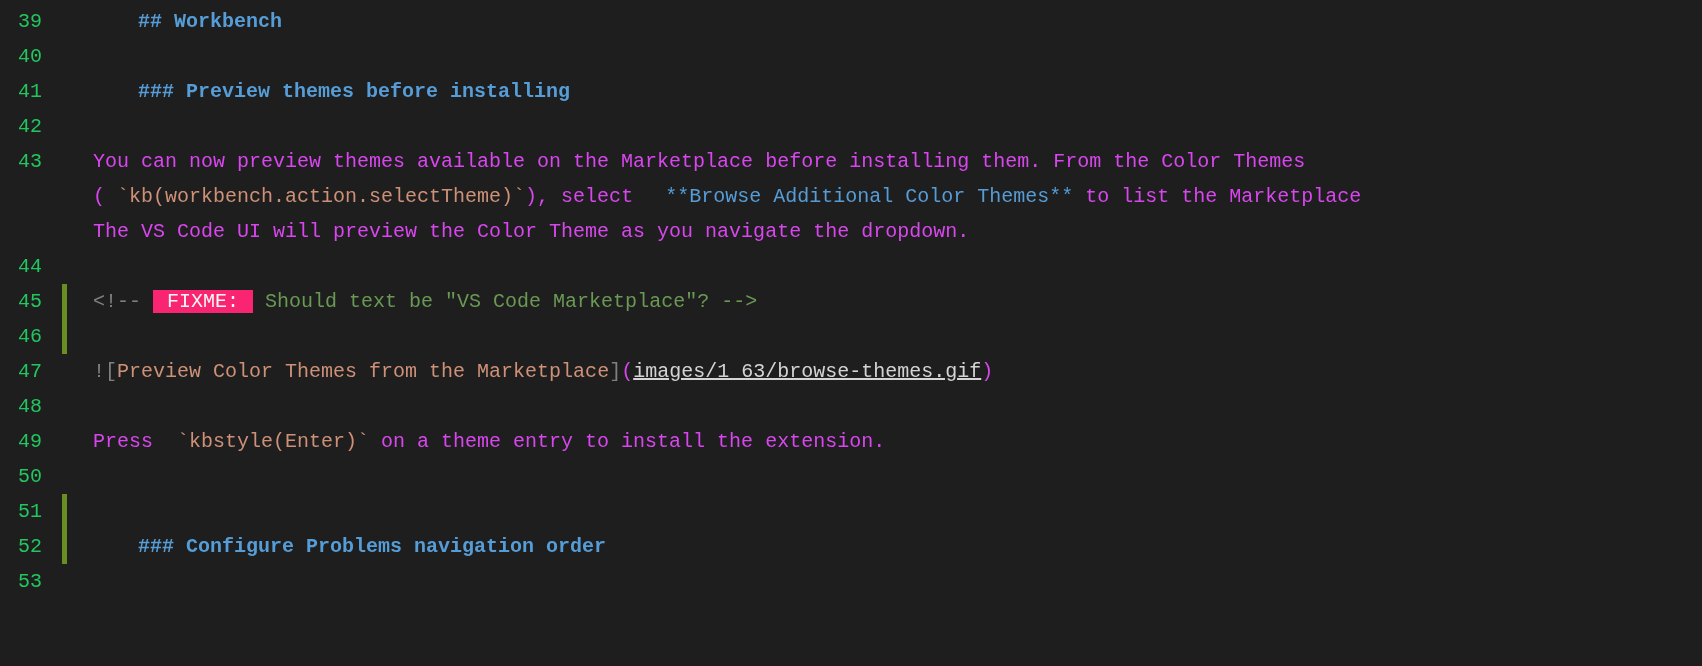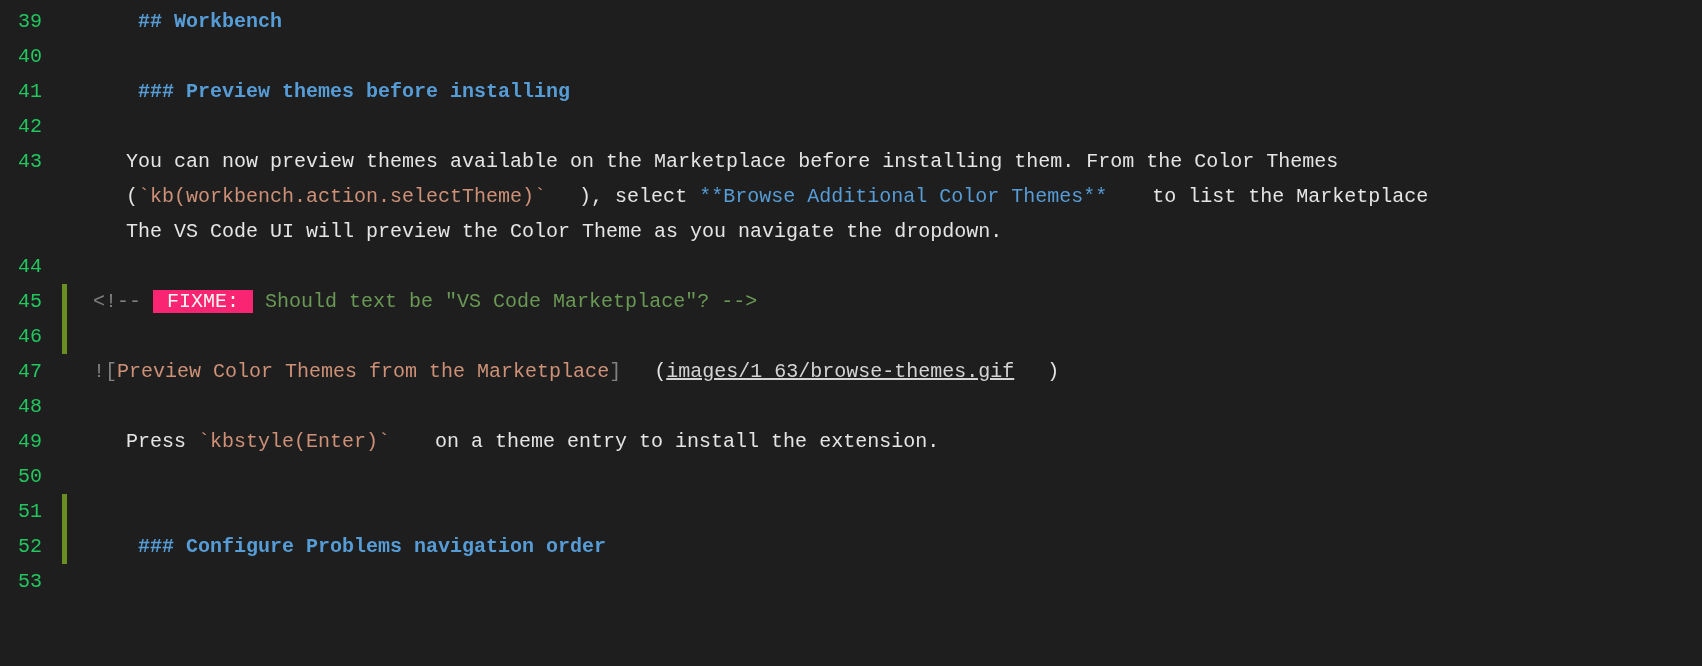--- a/index.html
+++ b/index.html
@@ -41,23 +41,23 @@
     flex: 1 1 auto;
     padding-left: 26px;
     padding-top: 4px;
     color: #d4d4d4;
   }
   .code .line {
     height: 35px;
     line-height: 35px;
   }
   .heading { color: #569cd6; font-weight: bold; margin-left: 45px; }
-  .plain   { color: #e5e5e5; margin-left: 33px; }
-  .codelit { color: #ce9178; }
-  .bold    { color: #569cd6; }
+  .plain   { color: #d946ef; }
+  .codelit { color: #ce9178; margin-left: 12px; }
+  .bold    { color: #569cd6; margin-left: 20px; }
   .comment { color: #6a9955; }
   .altgray { color: #808080; }
   .linkdesc{ color: #ce9178; }
   .linkurl { color: #d4d4d4; text-decoration: underline; }
   .tagFix  { background:#f92472; color:#f8f8f0; padding:0 14px; }
   .tagTodo { background:#ffbd2a; color:#333333; padding:0 2px; }
 </style>
 </head>
 <body>
 

